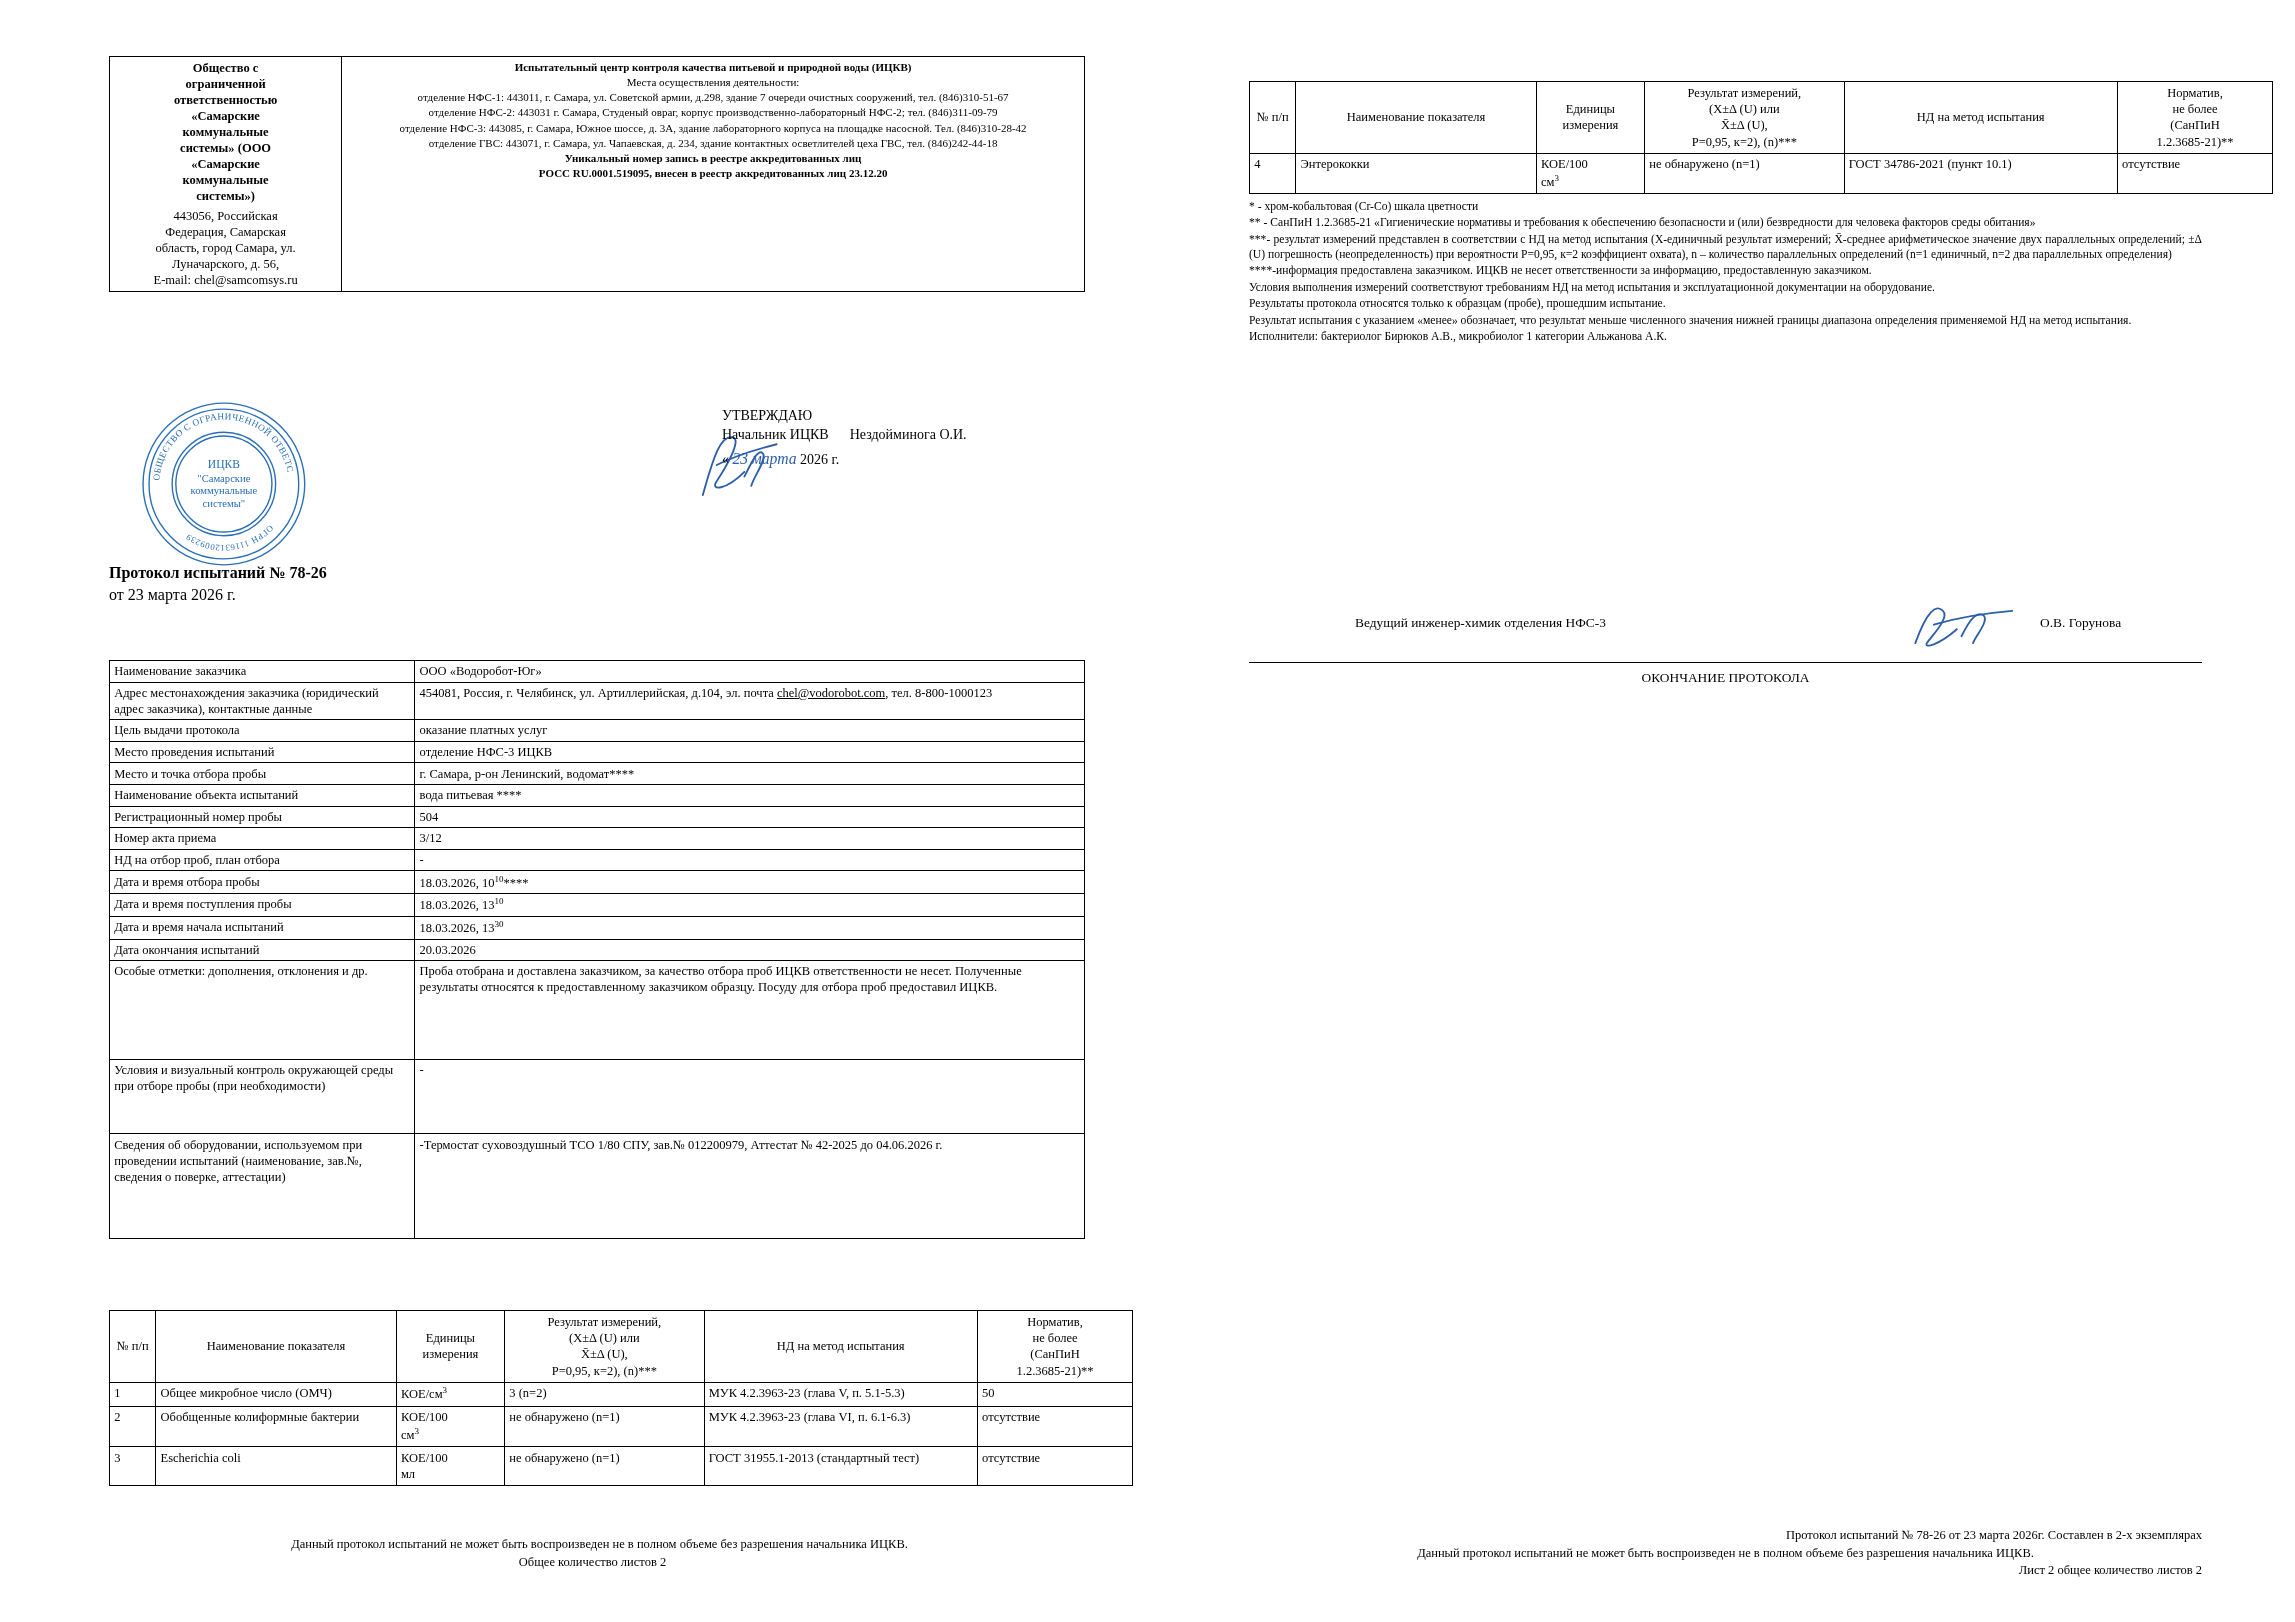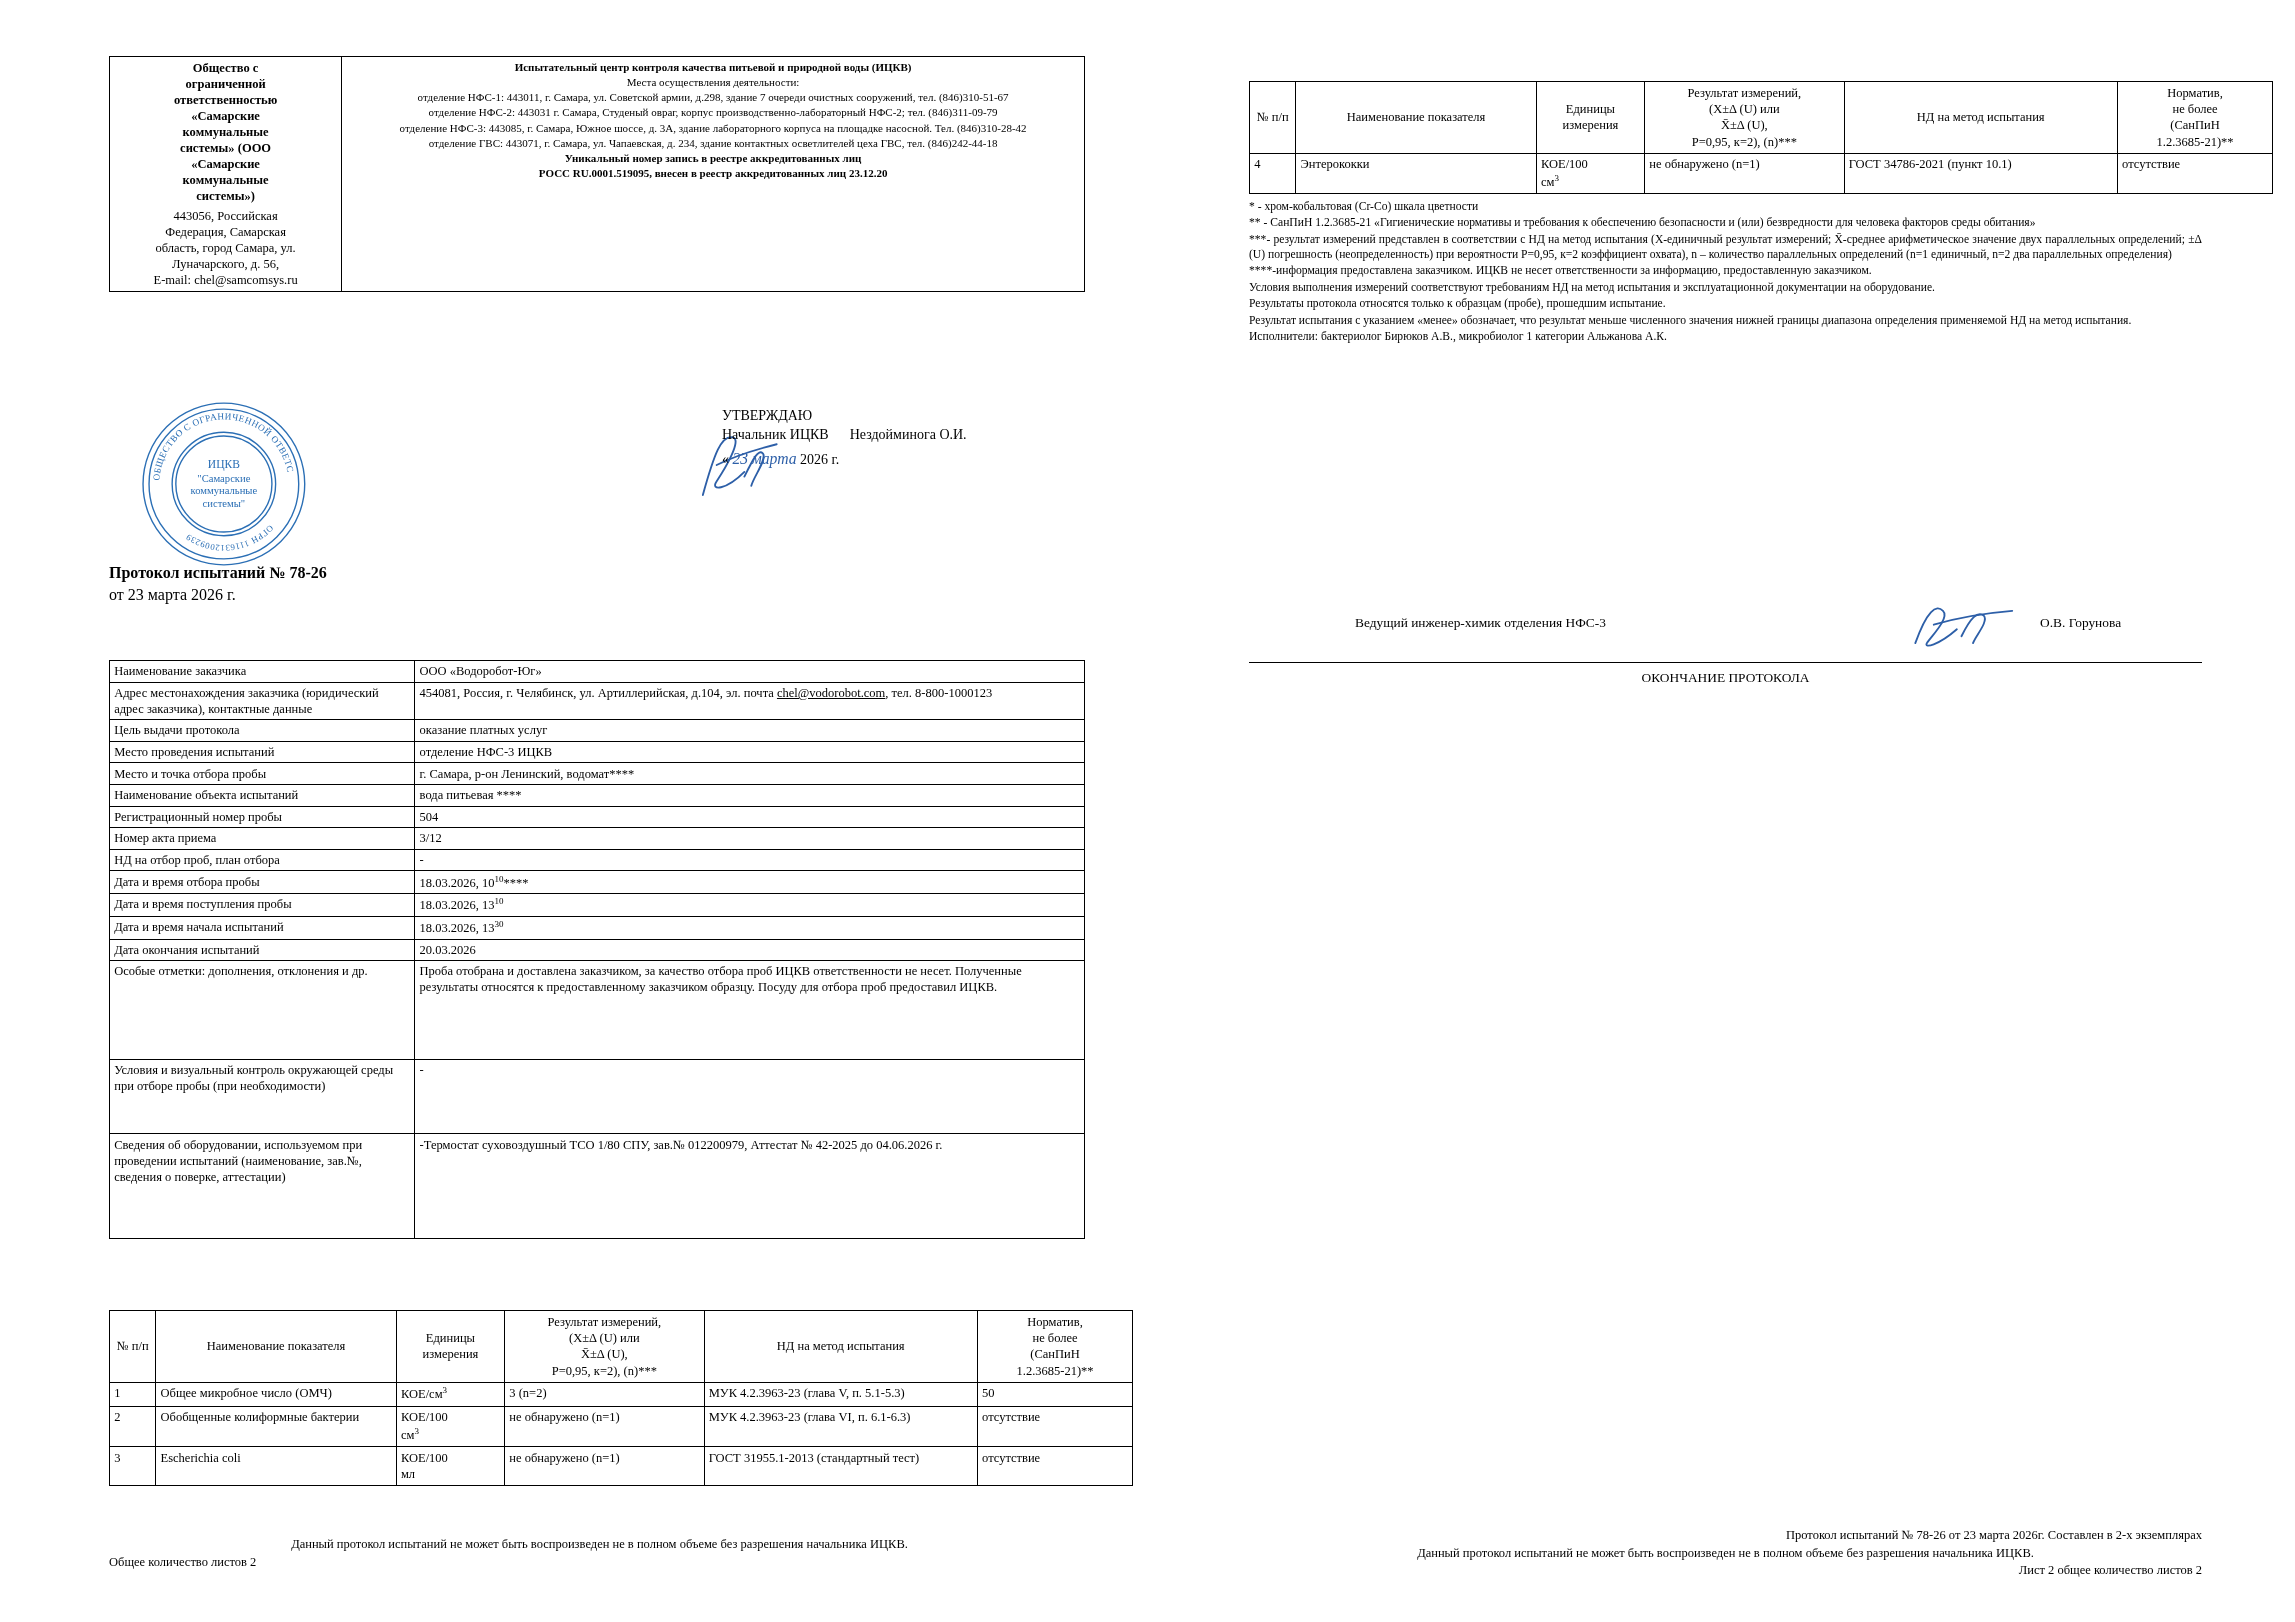--- a/index.html
+++ b/index.html
@@ -154,21 +154,21 @@
   
   .foot-left {
     position: absolute;
     left: 109px;
     top: 1536px;
     width: 981px;
     font-size: 12.5px;
     line-height: 1.4;
   }
   .foot-left .l1 { text-align: center; }
-  .foot-left .l2 { text-align: left; padding-right: 14px;}
+  .foot-left .l2 { text-align: center; padding-right: 14px;}
 
   
   .notes {
     font-size: 11.6px;
     line-height: 1.3;
     text-align: justify;
     margin-top: 5px;
   }
   .notes p { margin: 0 0 1.4px 0; }
 

